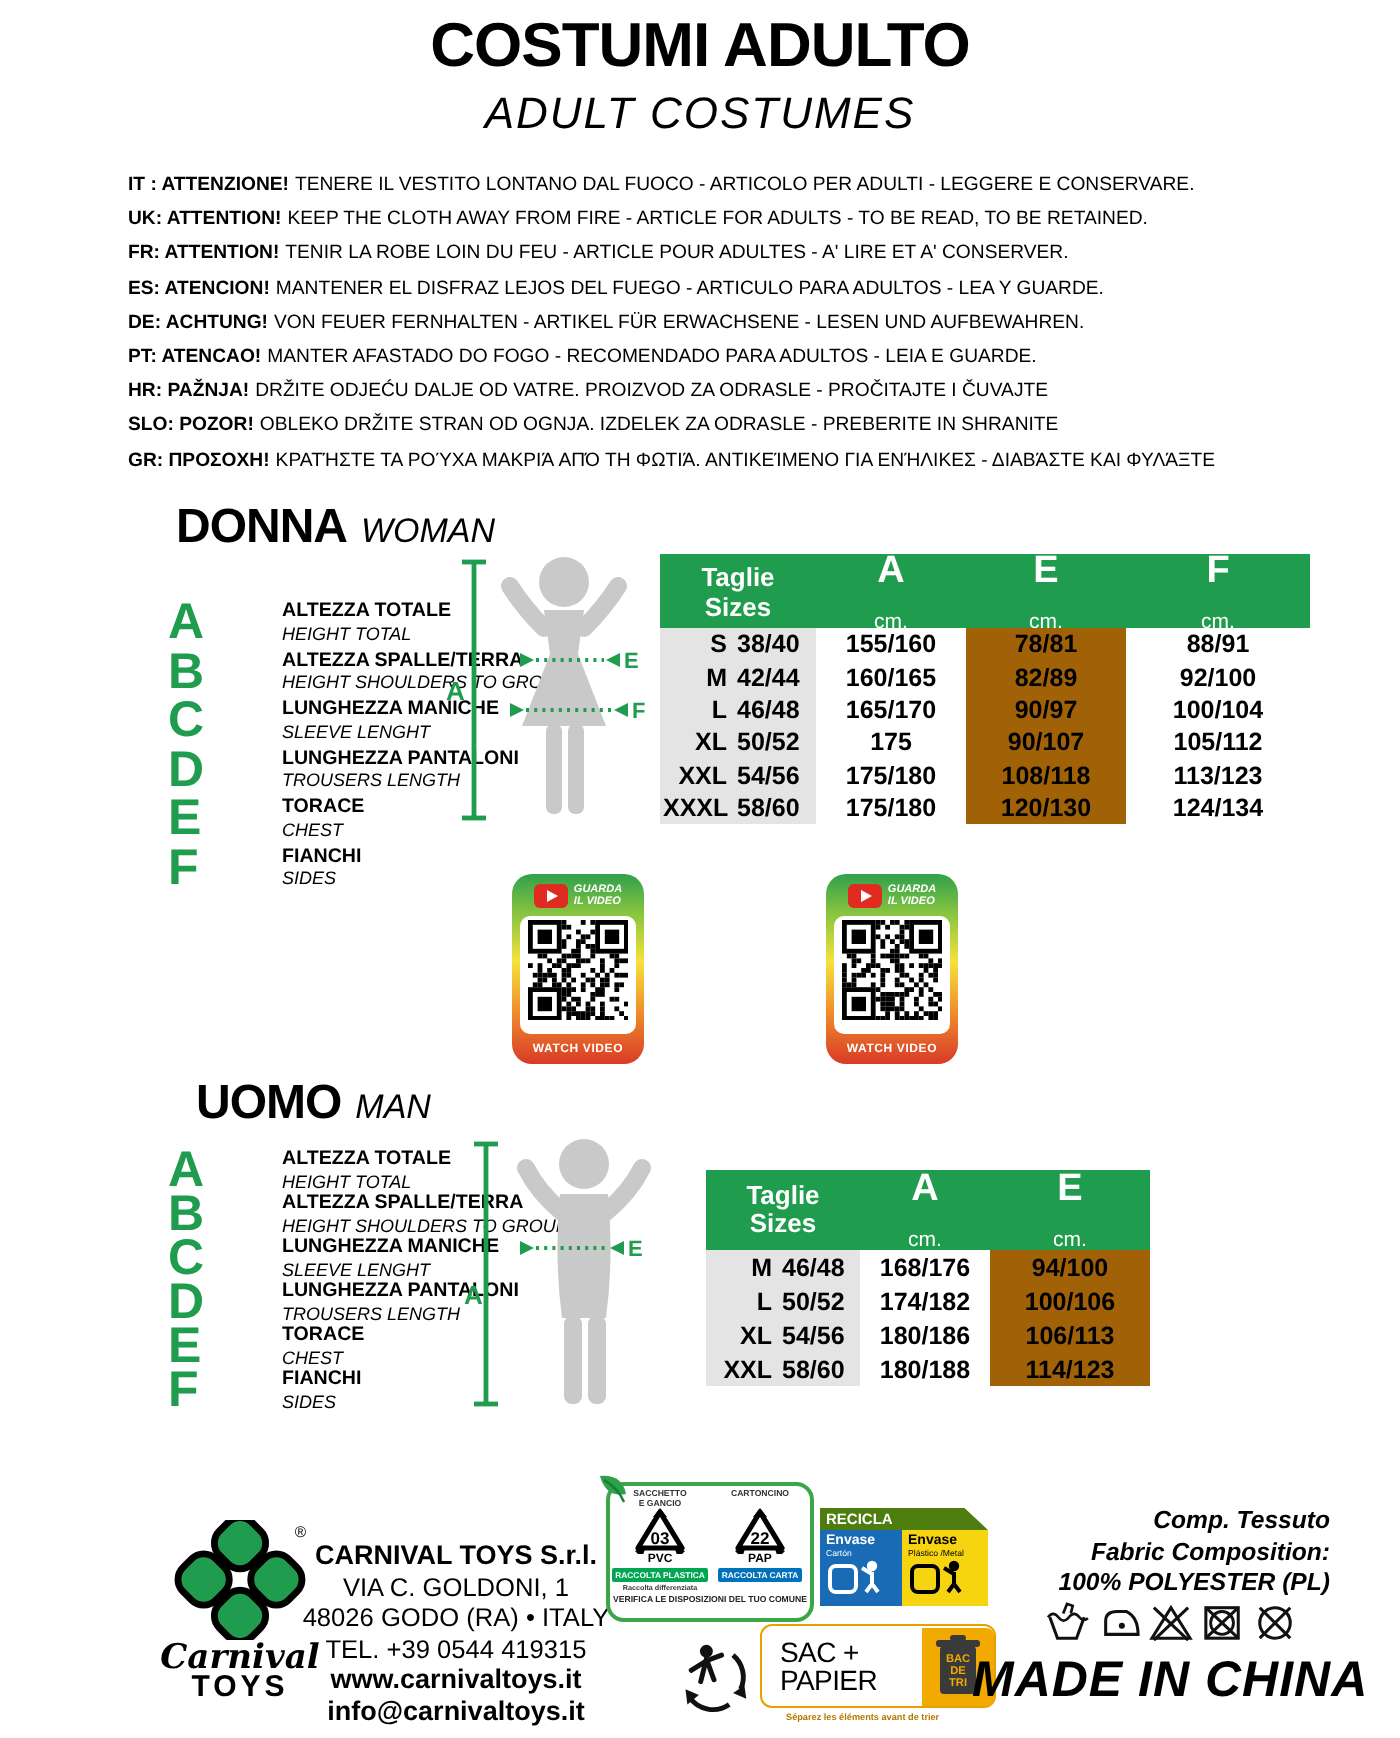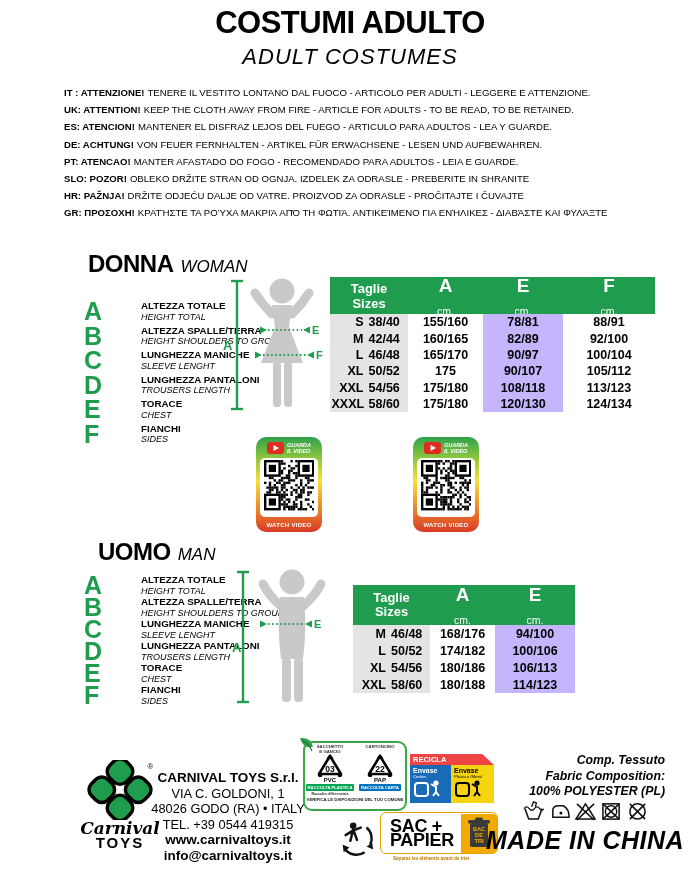--- a/index.html
+++ b/index.html
@@ -36,21 +36,21 @@
   .mtab .thead,.mtab .trow{grid-template-columns:77px 65px 80px;}
   .wtab{left:330px;top:277px;width:325px;}
   .mtab{left:353px;top:585px;width:222px;}
   .wtab .thead{height:37px;}
   .mtab .thead{height:40px;}
   .wtab .trow{height:16.4px;}
   .mtab .trow{height:17px;}
   .th-sizes{font-size:13px;font-weight:700;line-height:14.5px;text-align:center;}
   .th-col .l1{font-size:19px;font-weight:700;line-height:17px;}
   .th-col .l2{font-size:10.5px;line-height:10px;margin-top:12px;}
-  .c-gray{background:#c4b5fd;height:100%;display:flex;align-items:center;justify-content:center;}
+  .c-gray{background:#a16207;height:100%;display:flex;align-items:center;justify-content:center;}
   .c-size{background:#e4e4e4;height:100%;display:flex;align-items:center;justify-content:center;gap:5px;}
   .c-size .sz{width:32px;text-align:right;}
   .c-size .rg{width:38px;text-align:left;}
 
   
   .qr-badge{top:437px;width:66px;height:95px;border-radius:10px;display:flex;flex-direction:column;align-items:center;
     background:linear-gradient(180deg,#2fa14b 0%,#8dc63f 22%,#f6e23a 46%,#ef8f2b 72%,#d93a27 100%);}
   .qr1{left:256px;} .qr2{left:413px;}
   .qr-top{height:20px;display:flex;align-items:center;gap:3px;padding-top:1px;}
   .qr-label{color:#fff;font-size:5.5px;font-weight:700;font-style:italic;line-height:6px;}
@@ -70,58 +70,59 @@
   .disp-cols{display:flex;justify-content:space-around;padding-top:2px;}
   .disp-col{display:flex;flex-direction:column;align-items:center;width:46px;}
   .disp-lab{font-size:4.3px;font-weight:700;line-height:4.6px;text-align:center;color:#333;}
   .disp-mat{font-size:6px;font-weight:700;line-height:6px;}
   .badge{font-size:4.2px;font-weight:700;color:#fff;padding:1px 2px;border-radius:1px;margin-top:1px;white-space:nowrap;}
   .badge-pl{background:#00a651;} .badge-ca{background:#0072bc;}
   .disp-sub{font-size:3.6px;font-weight:700;color:#333;margin-top:1px;}
   .disp-note{font-size:4.3px;font-weight:700;text-align:center;margin-top:1px;color:#222;}
 
   .recicla{left:410px;top:754px;width:84px;height:50px;}
-  .rec-head{height:11px;background:#ef4444;color:#fff;font-size:7.5px;font-weight:700;line-height:11px;padding-left:3px;
+  .rec-head{height:11px;background:#4d7c0f;color:#fff;font-size:7.5px;font-weight:700;line-height:11px;padding-left:3px;
             clip-path:polygon(0 0,86% 0,100% 100%,0 100%);width:100%;box-sizing:border-box;}
   .rec-panels{display:flex;}
   .rec-blue{width:41px;height:38px;background:#1a6bb5;color:#fff;padding:2px 0 0 3px;box-sizing:border-box;}
   .rec-yellow{width:43px;height:38px;background:#f7d410;color:#000;padding:2px 0 0 3px;box-sizing:border-box;}
   .rec-t1{font-size:7px;font-weight:700;line-height:7px;}
   .rec-t2{font-size:4.3px;line-height:5px;}
 
   .comp{left:505px;top:753px;width:160px;text-align:right;line-height:15.5px;font-style:italic;}
   .comp-l{font-size:12.3px;font-weight:700;}
   .care-row{display:flex;justify-content:center;gap:3px;margin-top:1px;}
 
   .triman{left:338px;top:818px;}
   .sac{left:380px;top:812px;width:118px;height:42px;border:1.5px solid #e8a000;border-radius:6px;background:#fff;
        display:flex;align-items:center;box-sizing:border-box;}
-  .sac-text{font-size:18px;font-weight:700;line-height:14px;padding-left:9px;letter-spacing:-.3px;}
+  .sac-text{font-size:14px;font-weight:400;line-height:14px;padding-left:9px;letter-spacing:-.3px;}
   .sac-bin{margin-left:auto;width:36px;height:39px;background:#f2a900;border-radius:0 4px 4px 0;
            display:flex;align-items:center;justify-content:center;}
   .sac-note{left:393px;top:856px;font-size:4.6px;font-weight:700;color:#b87700;}
 
   .made{left:486px;top:826px;font-size:25px;font-weight:700;font-style:italic;letter-spacing:.5px;}
 </style>
 </head>
 <body>
 
 <div class="page">
 
   <div class="abs subtitle">ADULT COSTUMES</div>
   <div class="abs title">COSTUMI ADULTO</div>
 
   <div class="abs warnings">
-    <div class="wline"><span class="pfx">IT : ATTENZIONE!</span><span>TENERE IL VESTITO LONTANO DAL FUOCO - ARTICOLO PER ADULTI - LEGGERE E ATTENZIONE.</span></div>
+    <div class="wline"><span class="pfx">IT : ATTENZIONE!</span><span>TENERE IL VESTITO LONTANO DAL FUOCO - ARTICOLO PER ADULTI - LEGGERE E CONSERVARE.</span></div>
     <div class="wline"><span class="pfx">UK: ATTENTION!</span><span>KEEP THE CLOTH AWAY FROM FIRE - ARTICLE FOR ADULTS - TO BE READ, TO BE RETAINED.</span></div>
+    <div class="wline"><span class="pfx">FR: ATTENTION!</span><span>TENIR LA ROBE LOIN DU FEU - ARTICLE POUR ADULTES - A' LIRE ET A' CONSERVER.</span></div>
     <div class="wline"><span class="pfx">ES: ATENCION!</span><span>MANTENER EL DISFRAZ LEJOS DEL FUEGO - ARTICULO PARA ADULTOS - LEA Y GUARDE.</span></div>
     <div class="wline"><span class="pfx">DE: ACHTUNG!</span><span>VON FEUER FERNHALTEN - ARTIKEL FÜR ERWACHSENE - LESEN UND AUFBEWAHREN.</span></div>
     <div class="wline"><span class="pfx">PT: ATENCAO!</span><span>MANTER AFASTADO DO FOGO - RECOMENDADO PARA ADULTOS - LEIA E GUARDE.</span></div>
+    <div class="wline"><span class="pfx">HR: PAŽNJA!</span><span>DRŽITE ODJEĆU DALJE OD VATRE. PROIZVOD ZA ODRASLE - PROČITAJTE I ČUVAJTE</span></div>
     <div class="wline"><span class="pfx">SLO: POZOR!</span><span>OBLEKO DRŽITE STRAN OD OGNJA. IZDELEK ZA ODRASLE - PREBERITE IN SHRANITE</span></div>
-    <div class="wline"><span class="pfx">HR: PAŽNJA!</span><span>DRŽITE ODJEĆU DALJE OD VATRE. PROIZVOD ZA ODRASLE - PROČITAJTE I ČUVAJTE</span></div>
     <div class="wline"><span class="pfx">GR: ΠΡΟΣΟΧΗ!</span><span>ΚΡΑΤΉΣΤΕ ΤΑ ΡΟΎΧΑ ΜΑΚΡΙΆ ΑΠΌ ΤΗ ΦΩΤΙΆ. ΑΝΤΙΚΕΊΜΕΝΟ ΓΙΑ ΕΝΉΛΙΚΕΣ - ΔΙΑΒΆΣΤΕ ΚΑΙ ΦΥΛΆΞΤΕ</span></div>
   </div>
 
   <div class="abs sec-head" style="left:88px;top:250px;">
     <span>DONNA</span><span class="en">WOMAN</span>
   </div>
 
   <div class="abs legend-w" style="left:84px;top:300px;">
     <div class="leg-item">
         <span class="leg-key">A</span>

